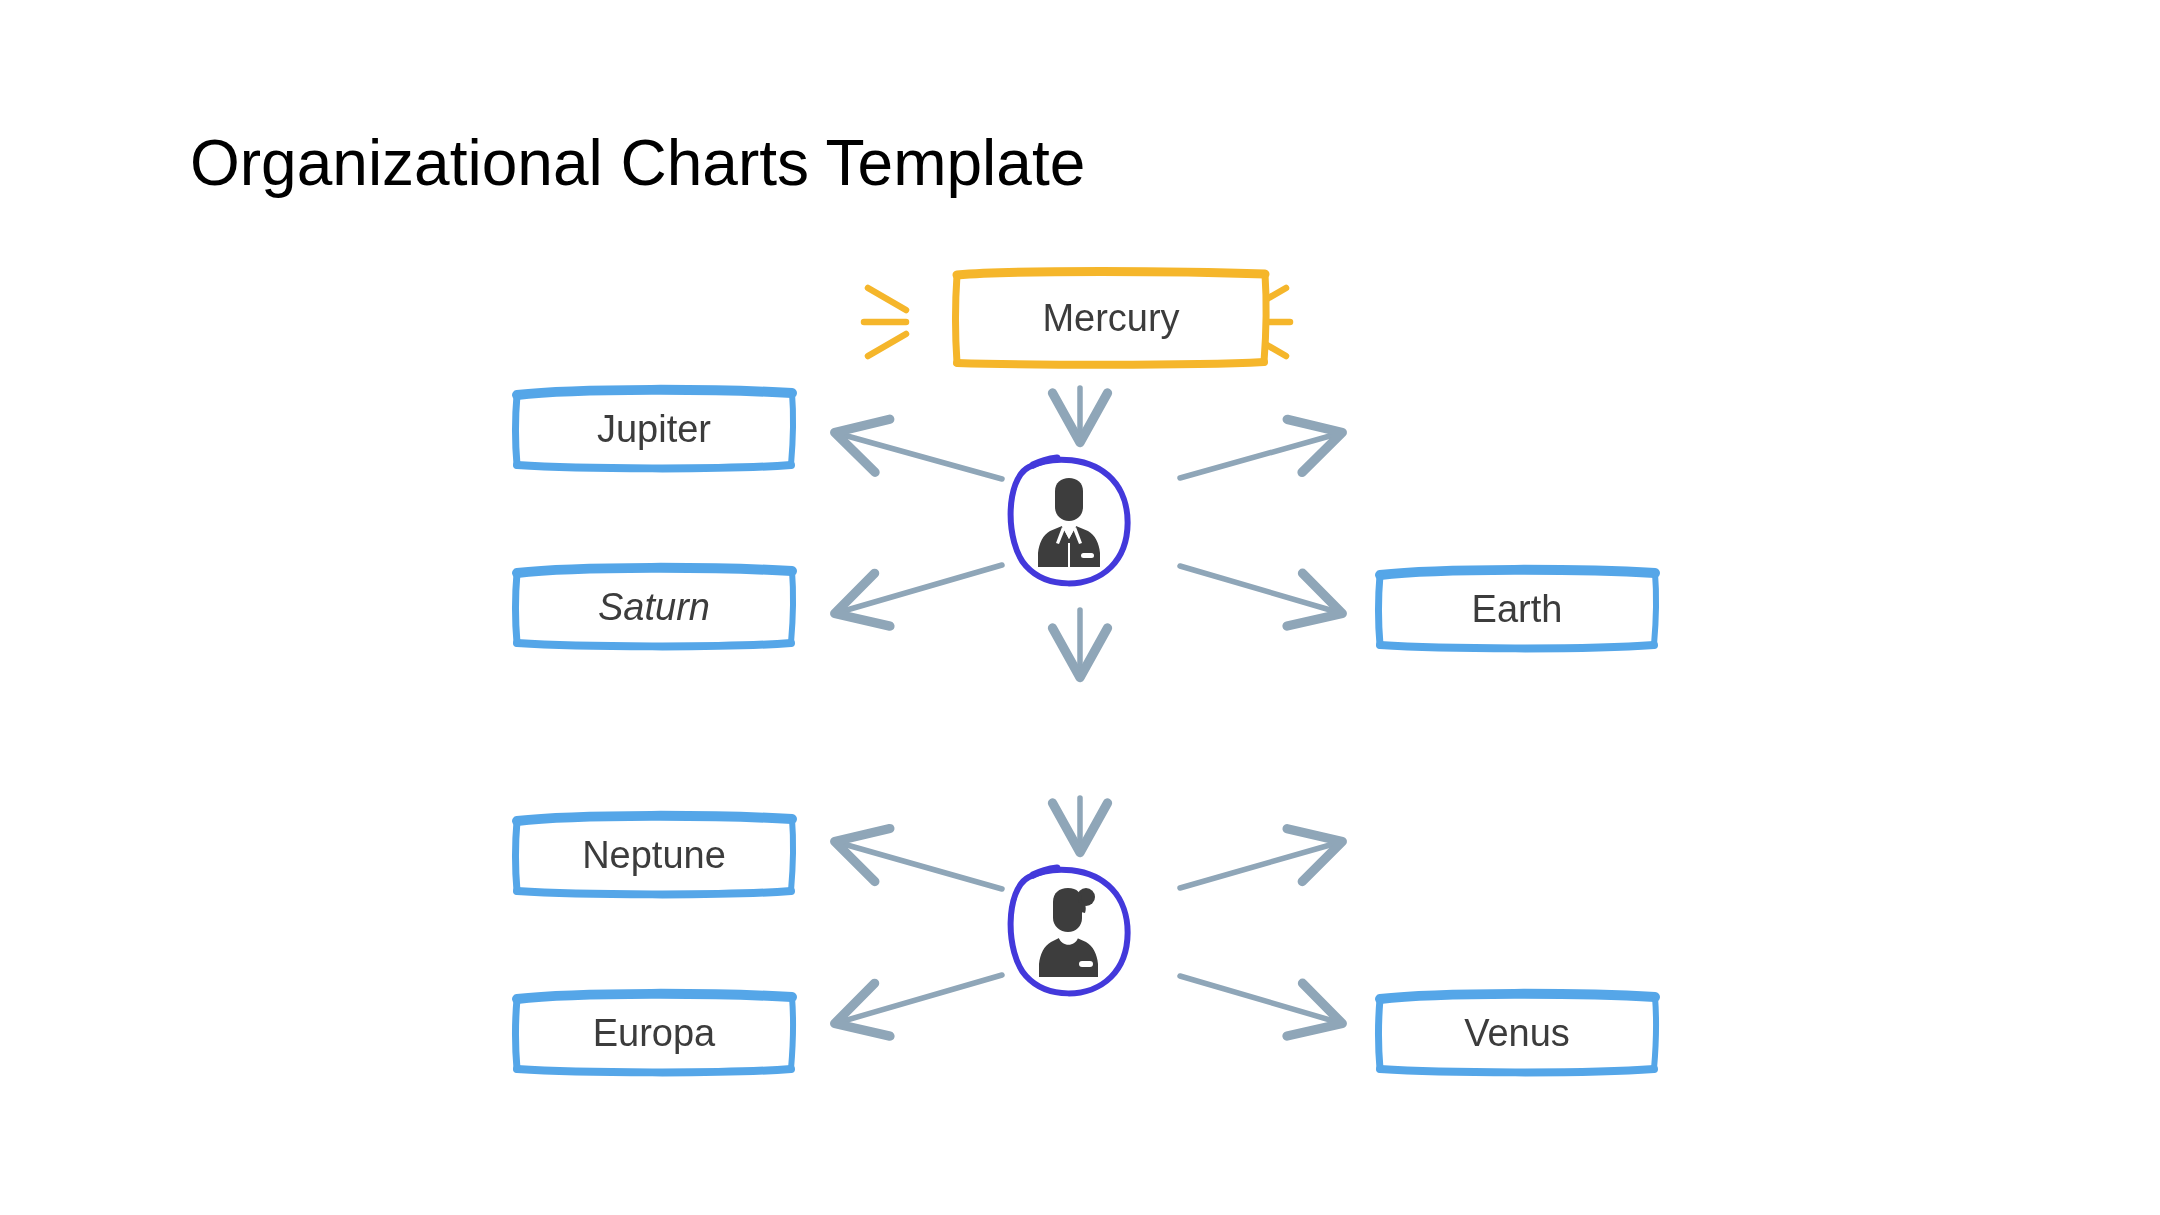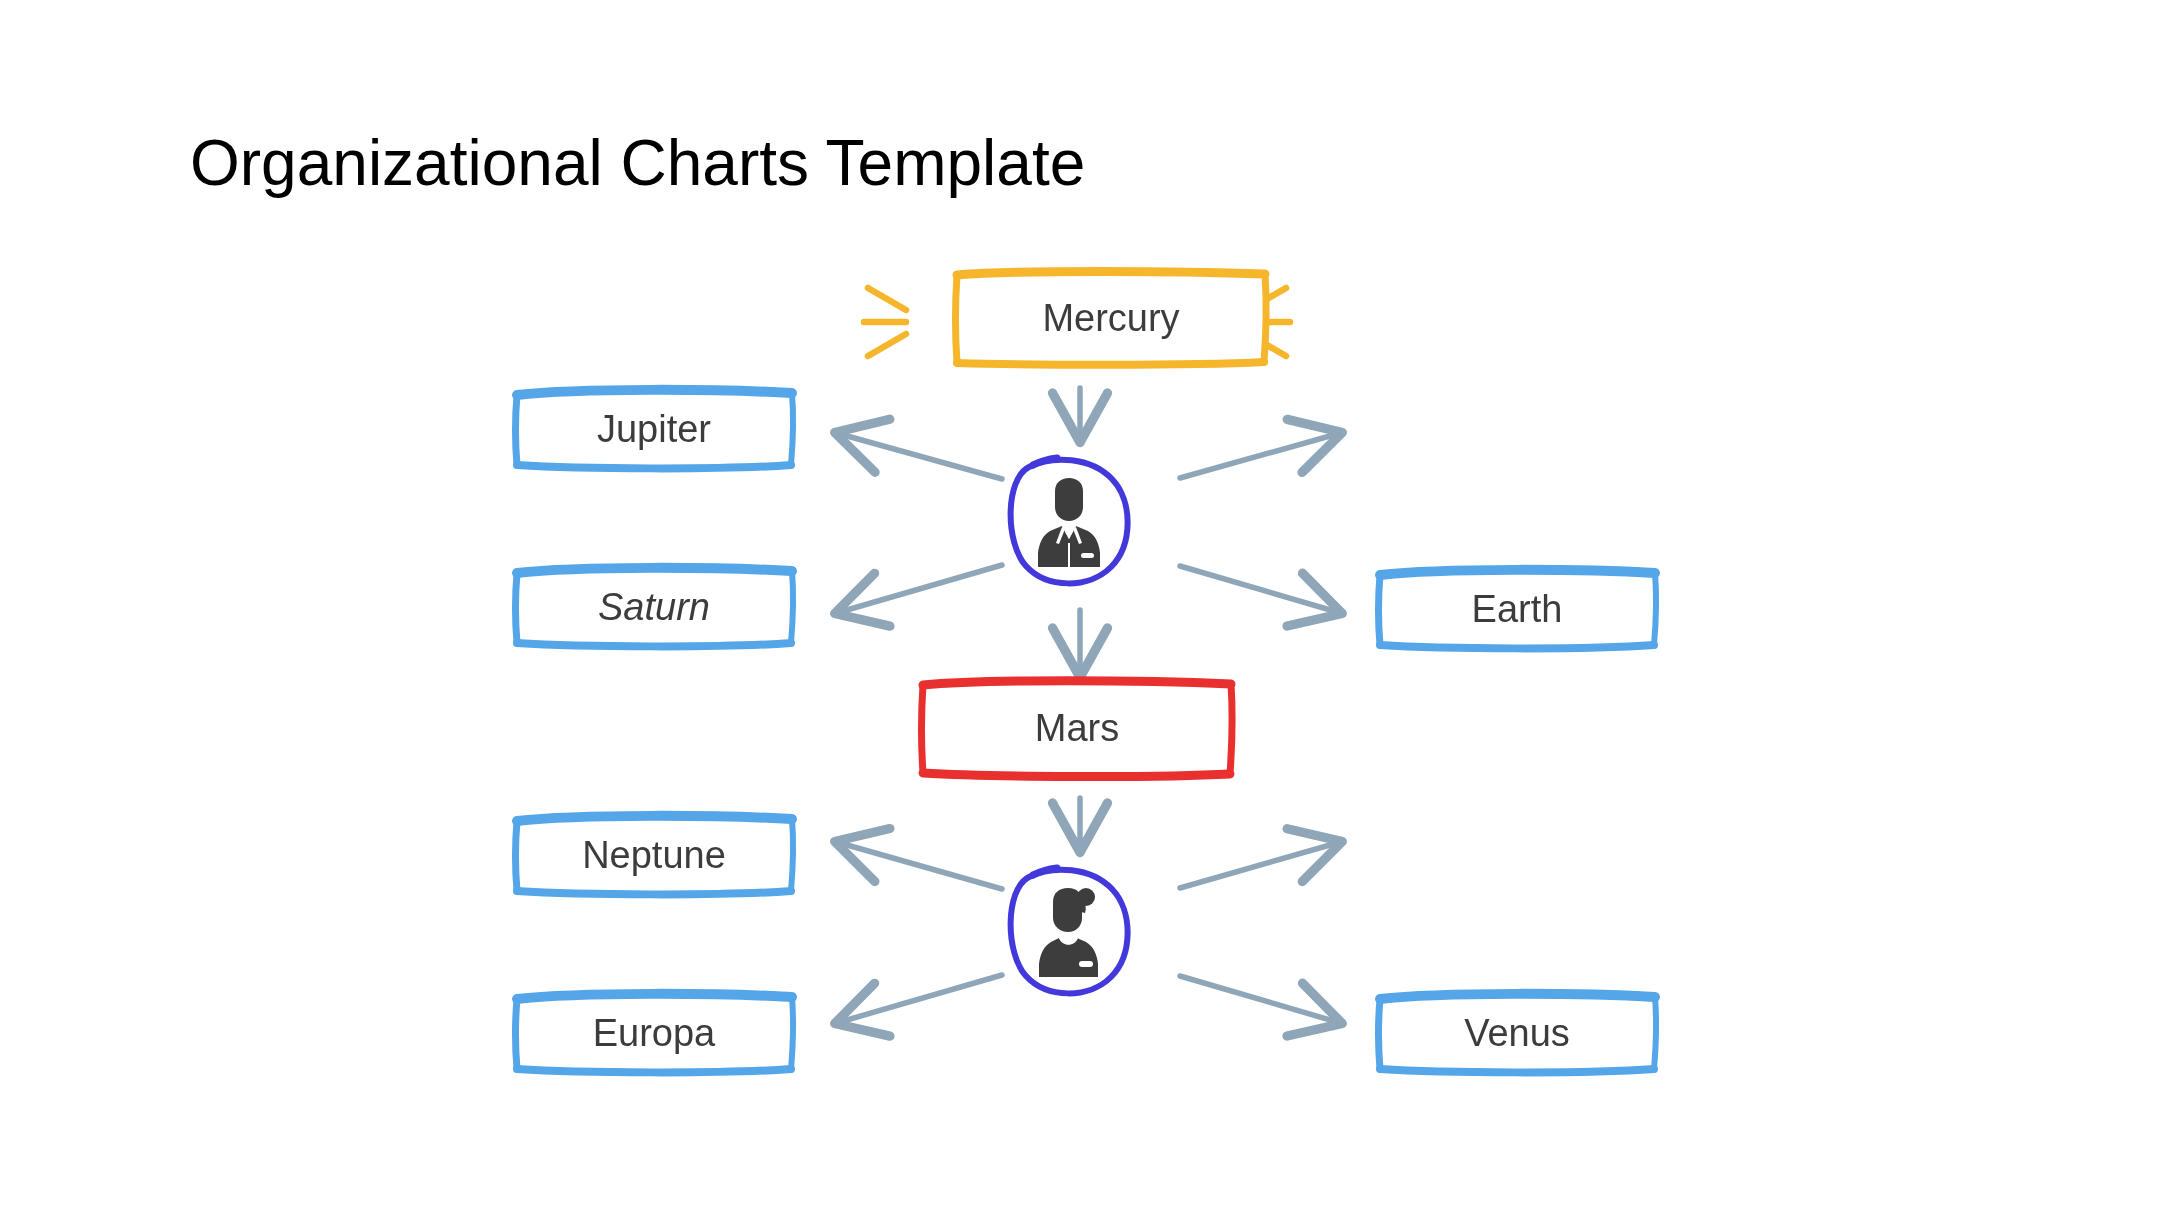--- a/index.html
+++ b/index.html
@@ -151,29 +151,20 @@
   <div class="node-box bx-mercury">
     <svg class="frame" viewBox="0 0 326 108" preserveAspectRatio="none">
       <path d="M9,11 C70,6 230,7 317,10" stroke="#f5b62b" stroke-width="9" fill="none" stroke-linecap="round"></path>
       <path d="M317,10 C319,40 318,72 316,98" stroke="#f5b62b" stroke-width="7" fill="none" stroke-linecap="round"></path>
       <path d="M316,98 C240,102 76,101 9,99" stroke="#f5b62b" stroke-width="8" fill="none" stroke-linecap="round"></path>
       <path d="M9,99 C7,70 7,40 9,11" stroke="#f5b62b" stroke-width="7" fill="none" stroke-linecap="round"></path>
     </svg>
     <span class="node-label">Mercury</span>
   </div>
 
-  <div class="node-box bx-mars">
-    <svg class="frame" viewBox="0 0 326 108" preserveAspectRatio="none">
-      <path d="M9,11 C70,5 230,6 317,10" stroke="#e8312f" stroke-width="9" fill="none" stroke-linecap="round"></path>
-      <path d="M317,10 C319,40 318,72 316,100" stroke="#e8312f" stroke-width="7" fill="none" stroke-linecap="round"></path>
-      <path d="M316,100 C240,104 76,103 9,99" stroke="#e8312f" stroke-width="9" fill="none" stroke-linecap="round"></path>
-      <path d="M9,99 C7,70 7,40 9,11" stroke="#e8312f" stroke-width="7" fill="none" stroke-linecap="round"></path>
-    </svg>
-    <span class="node-label">Mars</span>
-  </div>
 
   <div class="node-box bx-jupiter">
     <svg class="frame" viewBox="0 0 292 90" preserveAspectRatio="none">
       <path d="M9,11 C70,4 215,5 284,9" stroke="#55a6e8" stroke-width="10" fill="none" stroke-linecap="round"></path>
       <path d="M284,9 C286,34 285,58 283,81" stroke="#55a6e8" stroke-width="6" fill="none" stroke-linecap="round"></path>
       <path d="M283,81 C215,86 72,85 9,81" stroke="#55a6e8" stroke-width="8" fill="none" stroke-linecap="round"></path>
       <path d="M9,81 C7,58 7,34 9,11" stroke="#55a6e8" stroke-width="7" fill="none" stroke-linecap="round"></path>
     </svg>
     <span class="node-label">Jupiter</span>
   </div>

